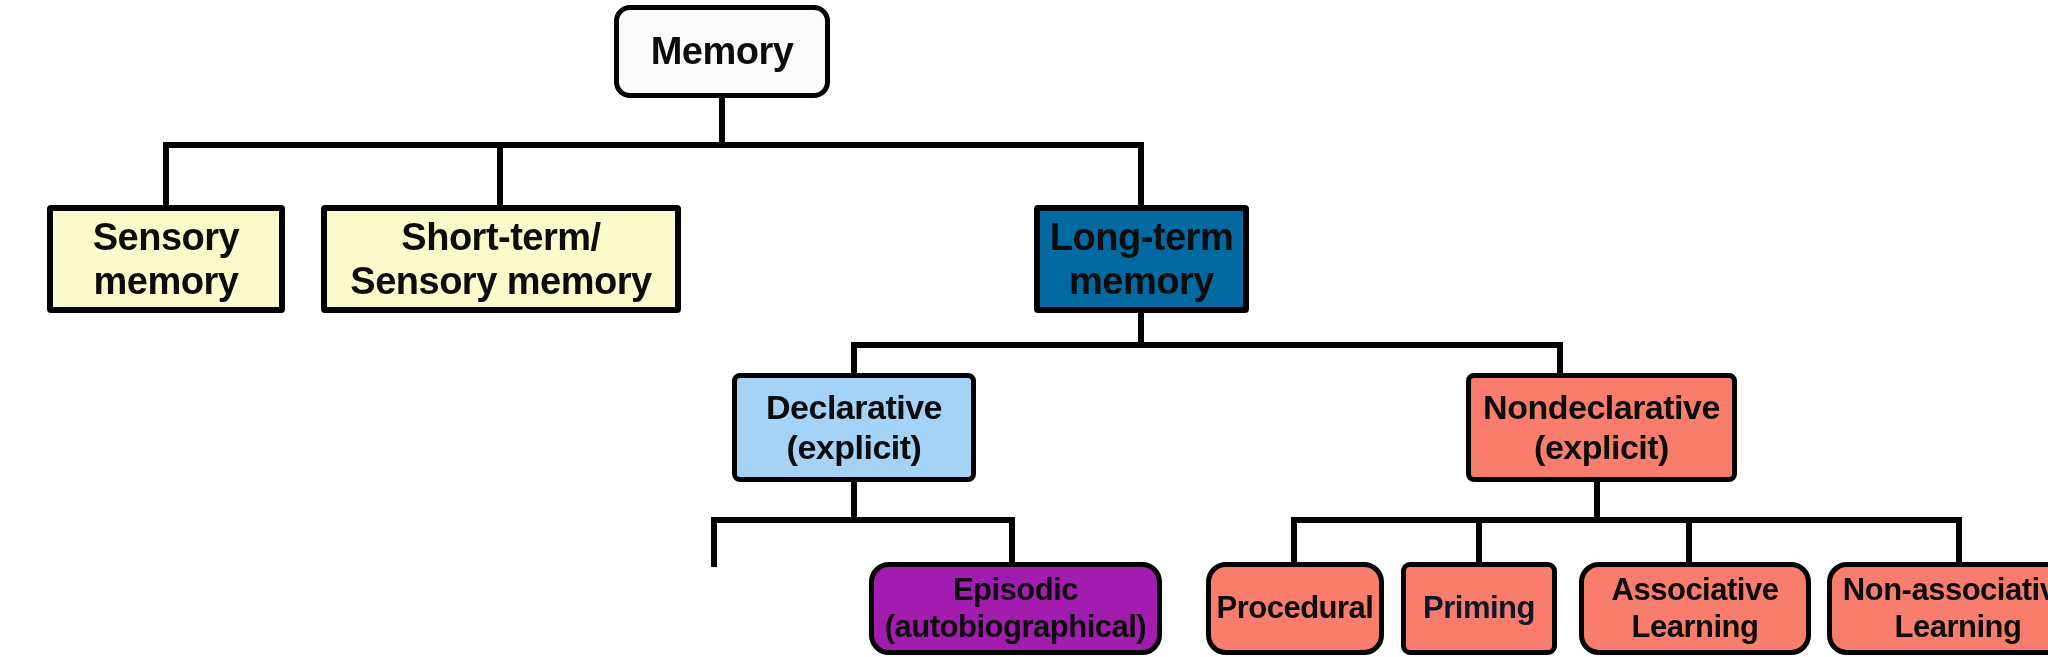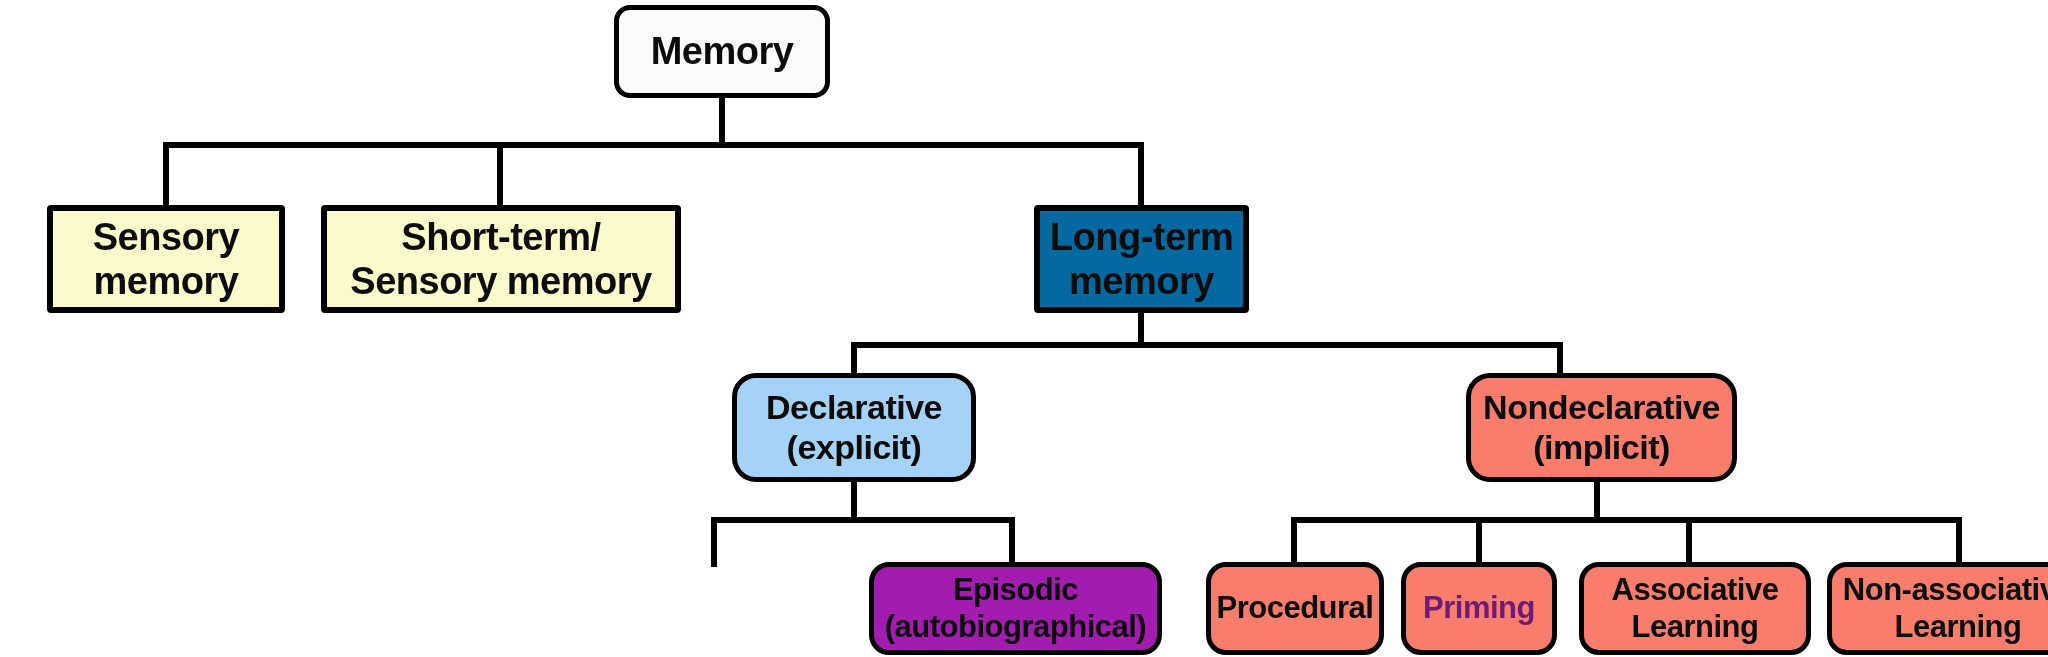--- a/index.html
+++ b/index.html
@@ -50,21 +50,21 @@
   .root-node {
     border-radius: 16px;
     font-size: 38px;
   }
   .stage-node {
     border-width: 6px;
     border-radius: 4px;
     font-size: 38px;
   }
   .l3-node {
-    border-radius: 24px;
+    border-radius: 8px;
     font-size: 34px;
   }
   .l4-node {
     border-radius: 20px;
     font-size: 31px;
   }
 
   
   #node-memory          { left: 570px;  top: 5px;   width: 216px; height: 93px;  }
   #node-sensory         { left: 3px;    top: 205px; width: 238px; height: 108px; }
@@ -125,34 +125,34 @@
 memory</span>
   </div>
 
   <div class="node l3-node" id="node-declarative" style="background-color: rgb(165, 211, 247); border-color: rgb(0, 0, 0); color: rgb(12, 12, 12);">
     <span class="label">Declarative
 (explicit)</span>
   </div>
 
   <div class="node l3-node" id="node-nondeclarative" style="background-color: rgb(249, 125, 109); border-color: rgb(0, 0, 0); color: rgb(12, 12, 12);">
     <span class="label">Nondeclarative
-(implicit)</span>
+(explicit)</span>
   </div>
 
 
   <div class="node l4-node" id="node-episodic" style="background-color: #a21caf; border-color: rgb(0, 0, 0); color: rgb(12, 12, 12);">
     <span class="label">Episodic
 (autobiographical)</span>
   </div>
 
   <div class="node l4-node" id="node-procedural" style="background-color: rgb(249, 125, 109); border-color: rgb(0, 0, 0); color: rgb(12, 12, 12);">
     <span class="label">Procedural</span>
   </div>
 
-  <div class="node l4-node" id="node-priming" style="background-color: rgb(249, 125, 109); border-color: rgb(0, 0, 0); color: #701a75;">
+  <div class="node l4-node" id="node-priming" style="background-color: rgb(249, 125, 109); border-color: rgb(0, 0, 0); color: #0f172a; border-radius: 9px;">
     <span class="label">Priming</span>
   </div>
 
   <div class="node l4-node" id="node-associative" style="background-color: rgb(249, 125, 109); border-color: rgb(0, 0, 0); color: rgb(12, 12, 12);">
     <span class="label">Associative
 Learning</span>
   </div>
 
   <div class="node l4-node" id="node-non-associative" style="background-color: rgb(249, 125, 109); border-color: rgb(0, 0, 0); color: rgb(12, 12, 12);">
     <span class="label">Non-associative

